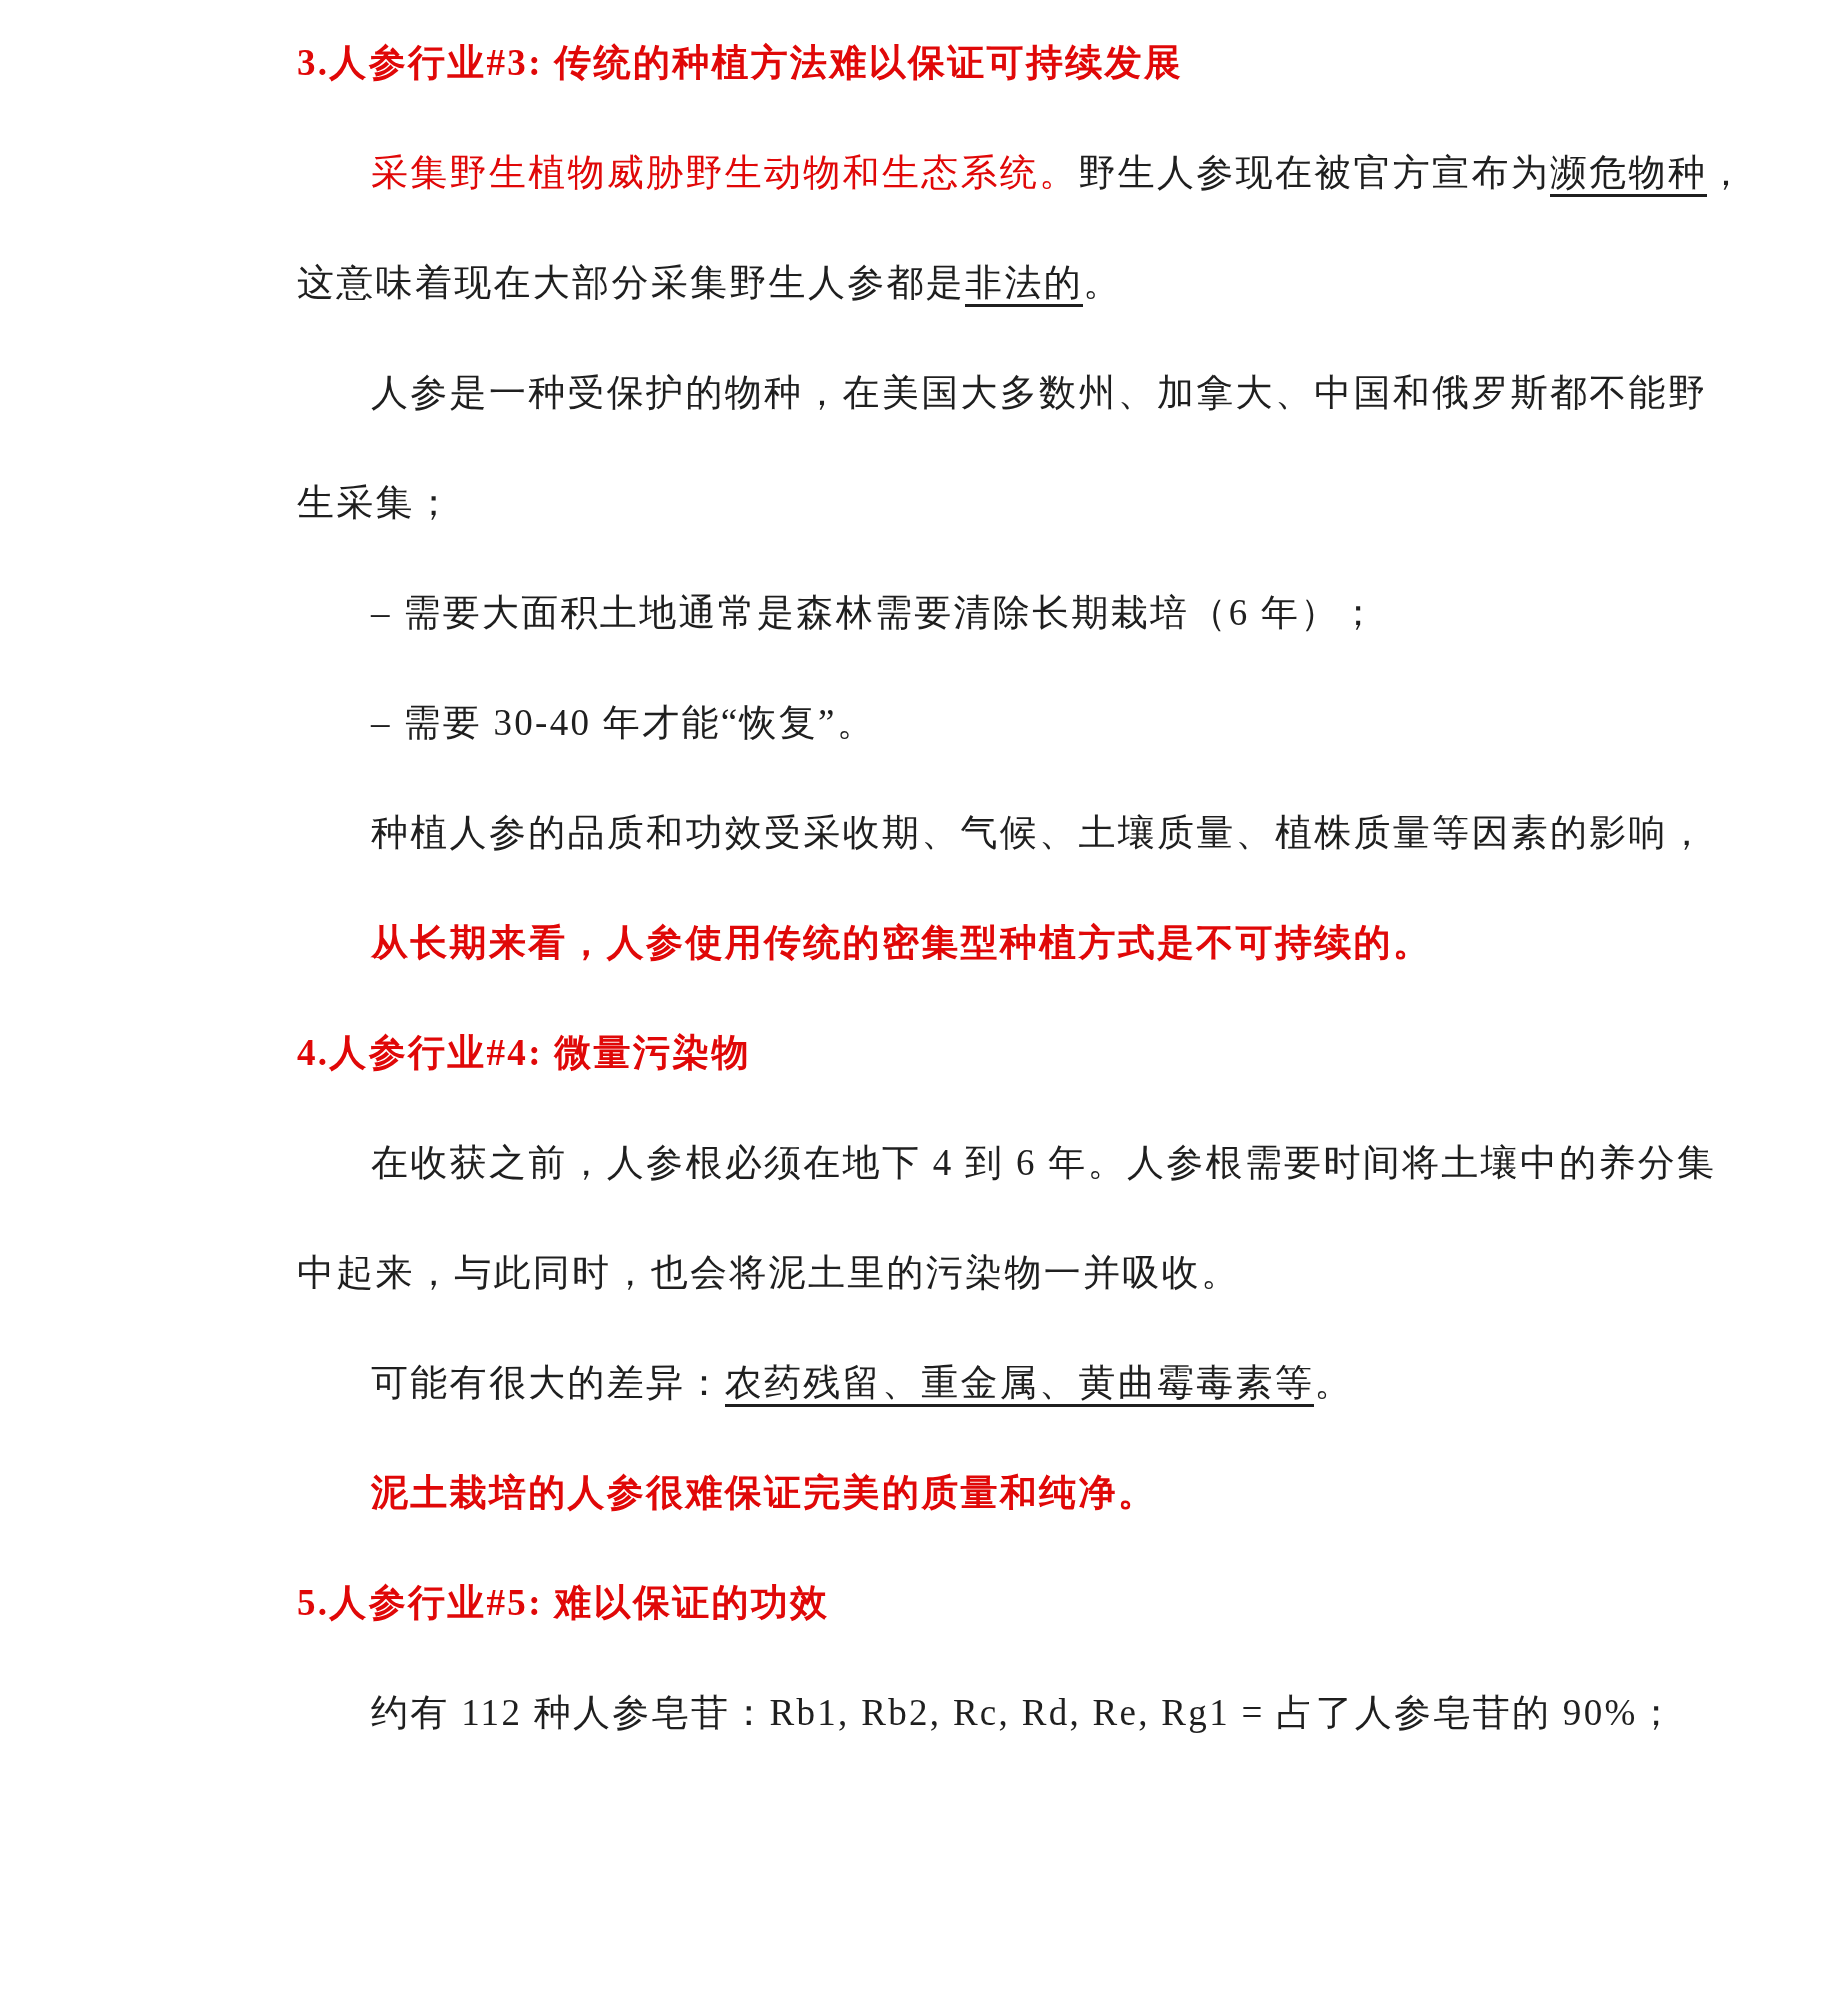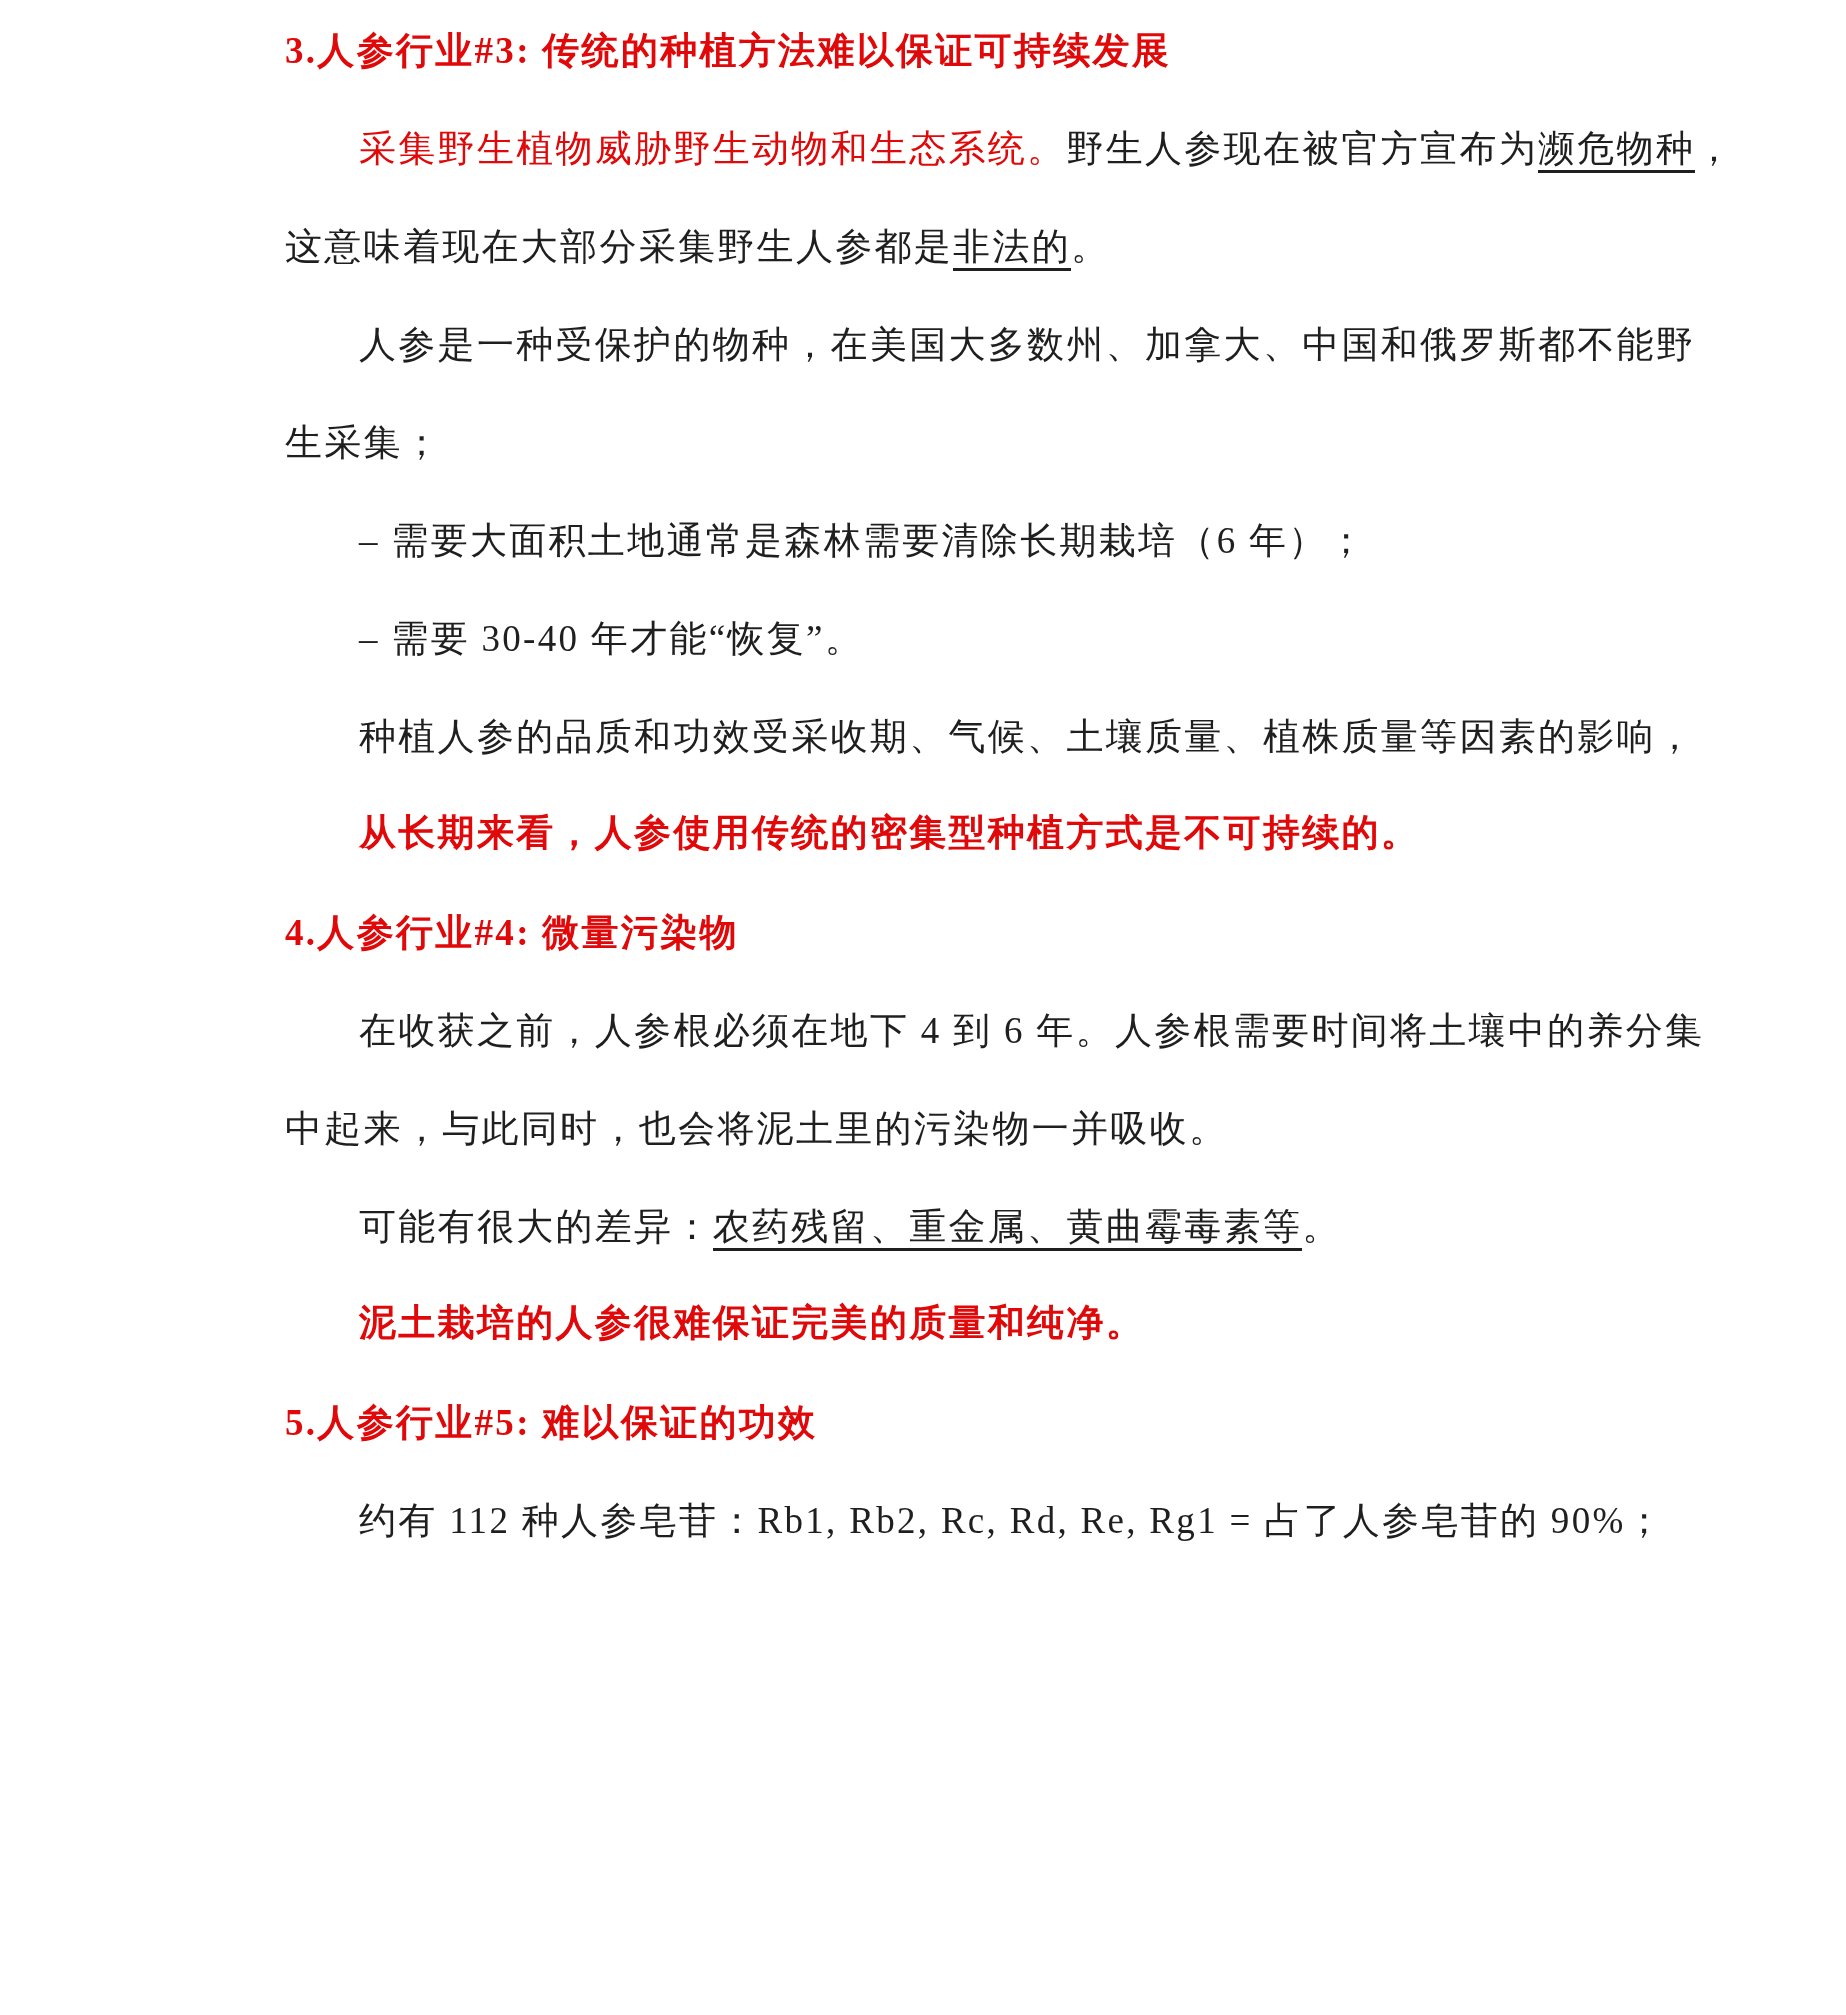--- a/index.html
+++ b/index.html
@@ -21,31 +21,31 @@
   }
   .page{
     width:1847px;
     height:2015px;
     box-sizing:border-box;
     padding-left:285px;
     padding-top:1.6px;
     background:var(--paper);
   }
   p.ln{
-    margin:0;
+    margin:12px;
     height:98px;
     line-height:98px;
     font-size:37px;
     letter-spacing:2.3px;
     white-space:nowrap;
   }
   .indent{ padding-left:74px; }
   .red{ color:var(--red); }
   .h{ color:var(--red); font-weight:bold; }
-  .bold{ font-weight:bold;font-family:Liberation Mono, monospace; }
+  .bold{ font-weight:bold; }
   .u{ border-bottom:3.1px solid currentColor; padding-bottom:1.6px;text-align:center; }
   .mt1{ margin-top:85px; }
   .mt2{ margin-top:96px; }
 </style>
 </head>
 <body>
 
 <div class="page">
 
   <p class="ln h"><span>3.人参行业#3: 传统的种植方法难以保证可持续发展</span></p>

